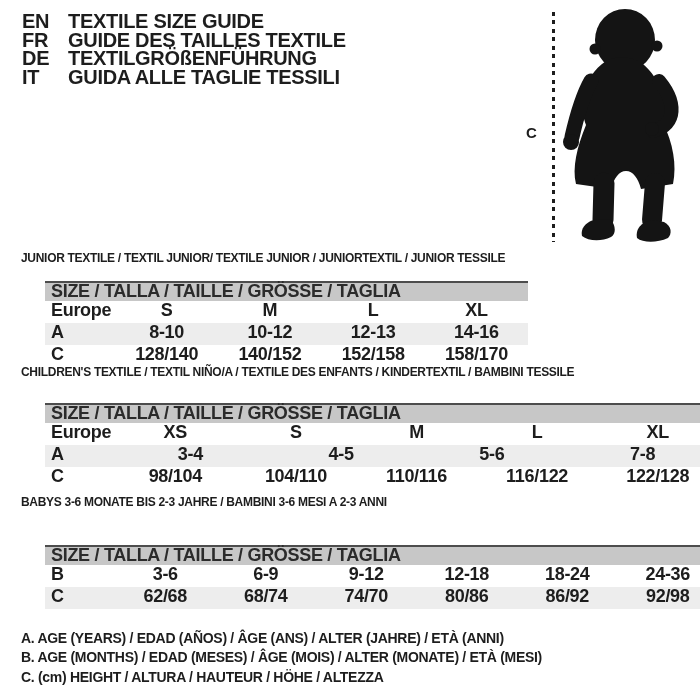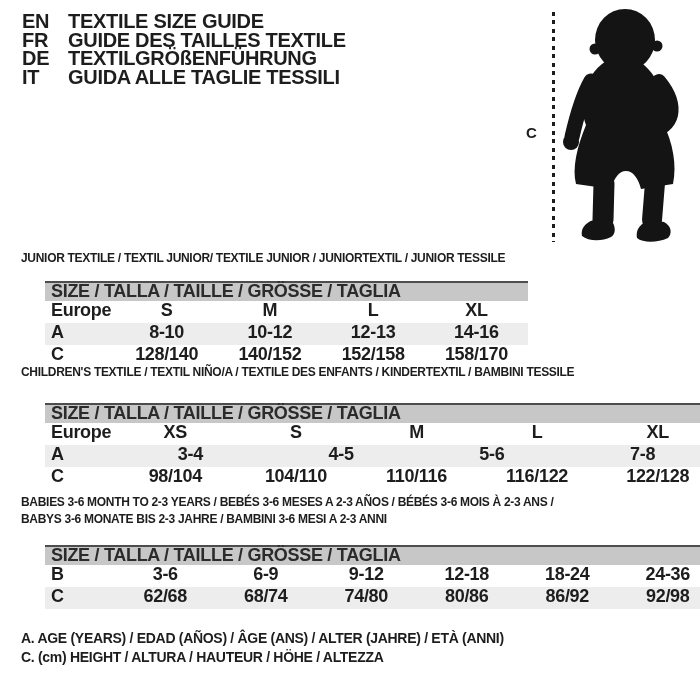--- a/index.html
+++ b/index.html
@@ -99,21 +99,20 @@
   </svg>
 </div>
 
 <div class="sec-title sec-title-0">
     <div>JUNIOR TEXTILE / TEXTIL JUNIOR/ TEXTILE JUNIOR / JUNIORTEXTIL / JUNIOR TESSILE</div>
   </div>
 <div class="sec-title sec-title-1">
     <div>CHILDREN'S TEXTILE / TEXTIL NIÑO/A / TEXTILE DES ENFANTS / KINDERTEXTIL / BAMBINI TESSILE</div>
   </div>
 <div class="sec-title sec-title-2">
-    <div>BABIES 3-6 MONTH TO 2-3 YEARS / BEBÉS 3-6 MESES A 2-3 AÑOS / BÉBÉS 3-6 MOIS À 2-3 ANS /</div>
     <div>BABYS 3-6 MONATE BIS 2-3 JAHRE / BAMBINI 3-6 MESI A 2-3 ANNI</div>
   </div>
 
 <div class="size-table table-0">
     <div class="tbl-header">SIZE / TALLA / TAILLE / GRÖSSE / TAGLIA</div>
     <div class="tbl-row">
       <span class="tbl-label">Europe</span>
       <span class="tbl-cell">S</span>
       <span class="tbl-cell">M</span>
       <span class="tbl-cell">L</span>
@@ -168,23 +167,24 @@
       <span class="tbl-cell">6-9</span>
       <span class="tbl-cell">9-12</span>
       <span class="tbl-cell">12-18</span>
       <span class="tbl-cell">18-24</span>
       <span class="tbl-cell">24-36</span>
     </div>
     <div class="tbl-row alt">
       <span class="tbl-label">C</span>
       <span class="tbl-cell">62/68</span>
       <span class="tbl-cell">68/74</span>
-      <span class="tbl-cell">74/80</span>
+      <span class="tbl-cell">74/70</span>
       <span class="tbl-cell">80/86</span>
       <span class="tbl-cell">86/92</span>
       <span class="tbl-cell">92/98</span>
     </div>
   </div>
 
 <div class="legend">
     <div>A. AGE (YEARS) / EDAD (AÑOS) / ÂGE (ANS) / ALTER (JAHRE) / ETÀ (ANNI)</div>
+    <div>B. AGE (MONTHS) / EDAD (MESES) / ÂGE (MOIS) / ALTER (MONATE) / ETÀ (MESI)</div>
     <div>C. (cm) HEIGHT / ALTURA / HAUTEUR / HÖHE / ALTEZZA</div>
   </div>
 
 </body></html>

